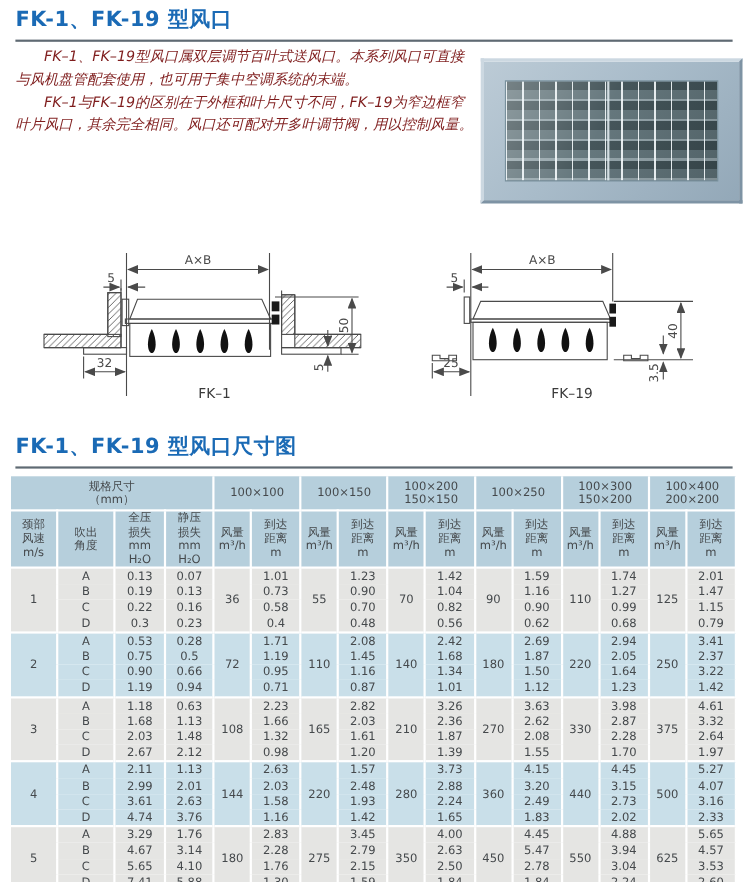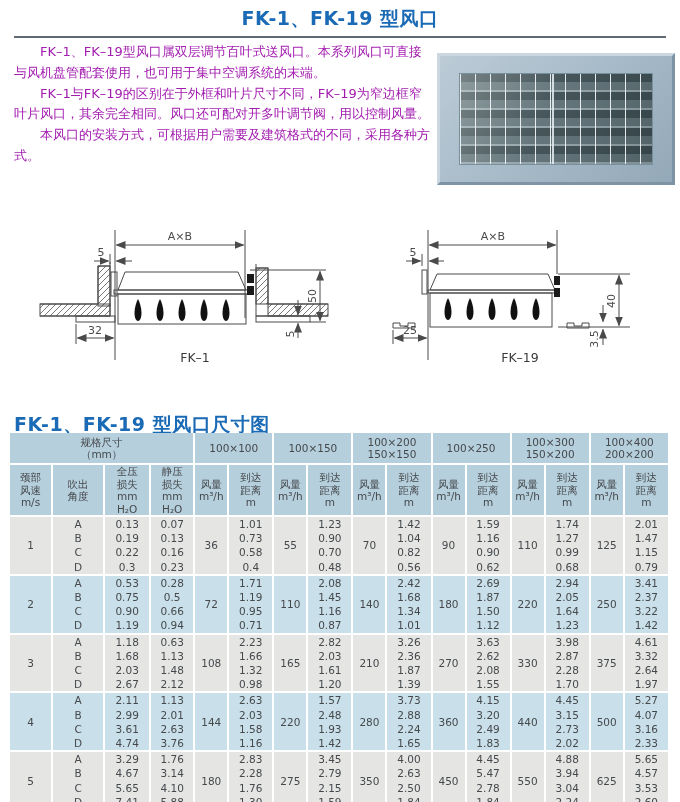--- a/index.html
+++ b/index.html
@@ -2,25 +2,25 @@
 <html><head>
 <meta charset="utf-8">
 <style>
   html,body{margin:0;padding:0;background:#fff;}
   body{font-family:"DejaVu Sans","Liberation Sans",sans-serif;}
   #page{position:relative;width:680px;height:802px;background:#fff;overflow:hidden;}
 
   
   .sec-title{position:absolute;left:14px;width:652px;color:#1a6ab5;font-weight:bold;
     font-size:19px;letter-spacing:0.5px;border-bottom:2px solid #5f6a73;padding-bottom:7px;line-height:22px;}
-  #title1{top:7px;text-align:center;}
-  #title2{top:413px;}
+  #title1{top:7px;}
+  #title2{top:395px;}
 
   
-  #intro{position:absolute;left:14px;top:42px;width:420px;color:#a21caf;font-size:13px;line-height:20.8px;}
+  #intro{position:absolute;left:14px;top:42px;width:420px;color:#7f1d1d;font-size:13px;line-height:20.8px;font-style:italic;}
   #intro p{margin:0;text-indent:2em;}
 
   
   .grille-frame{position:absolute;left:437px;top:53px;width:238px;height:132px;box-sizing:border-box;
     background:linear-gradient(135deg,#bccbd6 0%,#a9bcca 45%,#93a8b8 100%);
     border:3px solid;border-color:#ccd8e1 #7e93a4 #7e93a4 #ccd8e1;
     padding:17px 19px;}
   .grille-core{position:relative;width:100%;height:100%;box-sizing:border-box;border:1px solid #78909c;
     background:
       repeating-linear-gradient(90deg, rgba(245,250,252,0.9) 0 1px, rgba(255,255,255,0) 1px 15px),
@@ -50,21 +50,20 @@
 </head>
 <body>
 
 <div id="page">
 
   <div id="title1" class="sec-title">FK-1、FK-19 型风口</div>
 
   <div id="intro">
     <p>FK–1、FK–19型风口属双层调节百叶式送风口。本系列风口可直接与风机盘管配套使用，也可用于集中空调系统的末端。</p>
     <p>FK–1与FK–19的区别在于外框和叶片尺寸不同，FK–19为窄边框窄叶片风口，其余完全相同。风口还可配对开多叶调节阀，用以控制风量。</p>
-    <p>本风口的安装方式，可根据用户需要及建筑格式的不同，采用各种方式。</p>
   </div>
 
   <div class="grille-frame">
     <div class="grille-core">
       <div class="grille-split"></div>
     </div>
   </div>
 
   <div id="fk1-diagram" class="diag">
     <svg width="330" height="160" viewBox="0 0 330 160">

